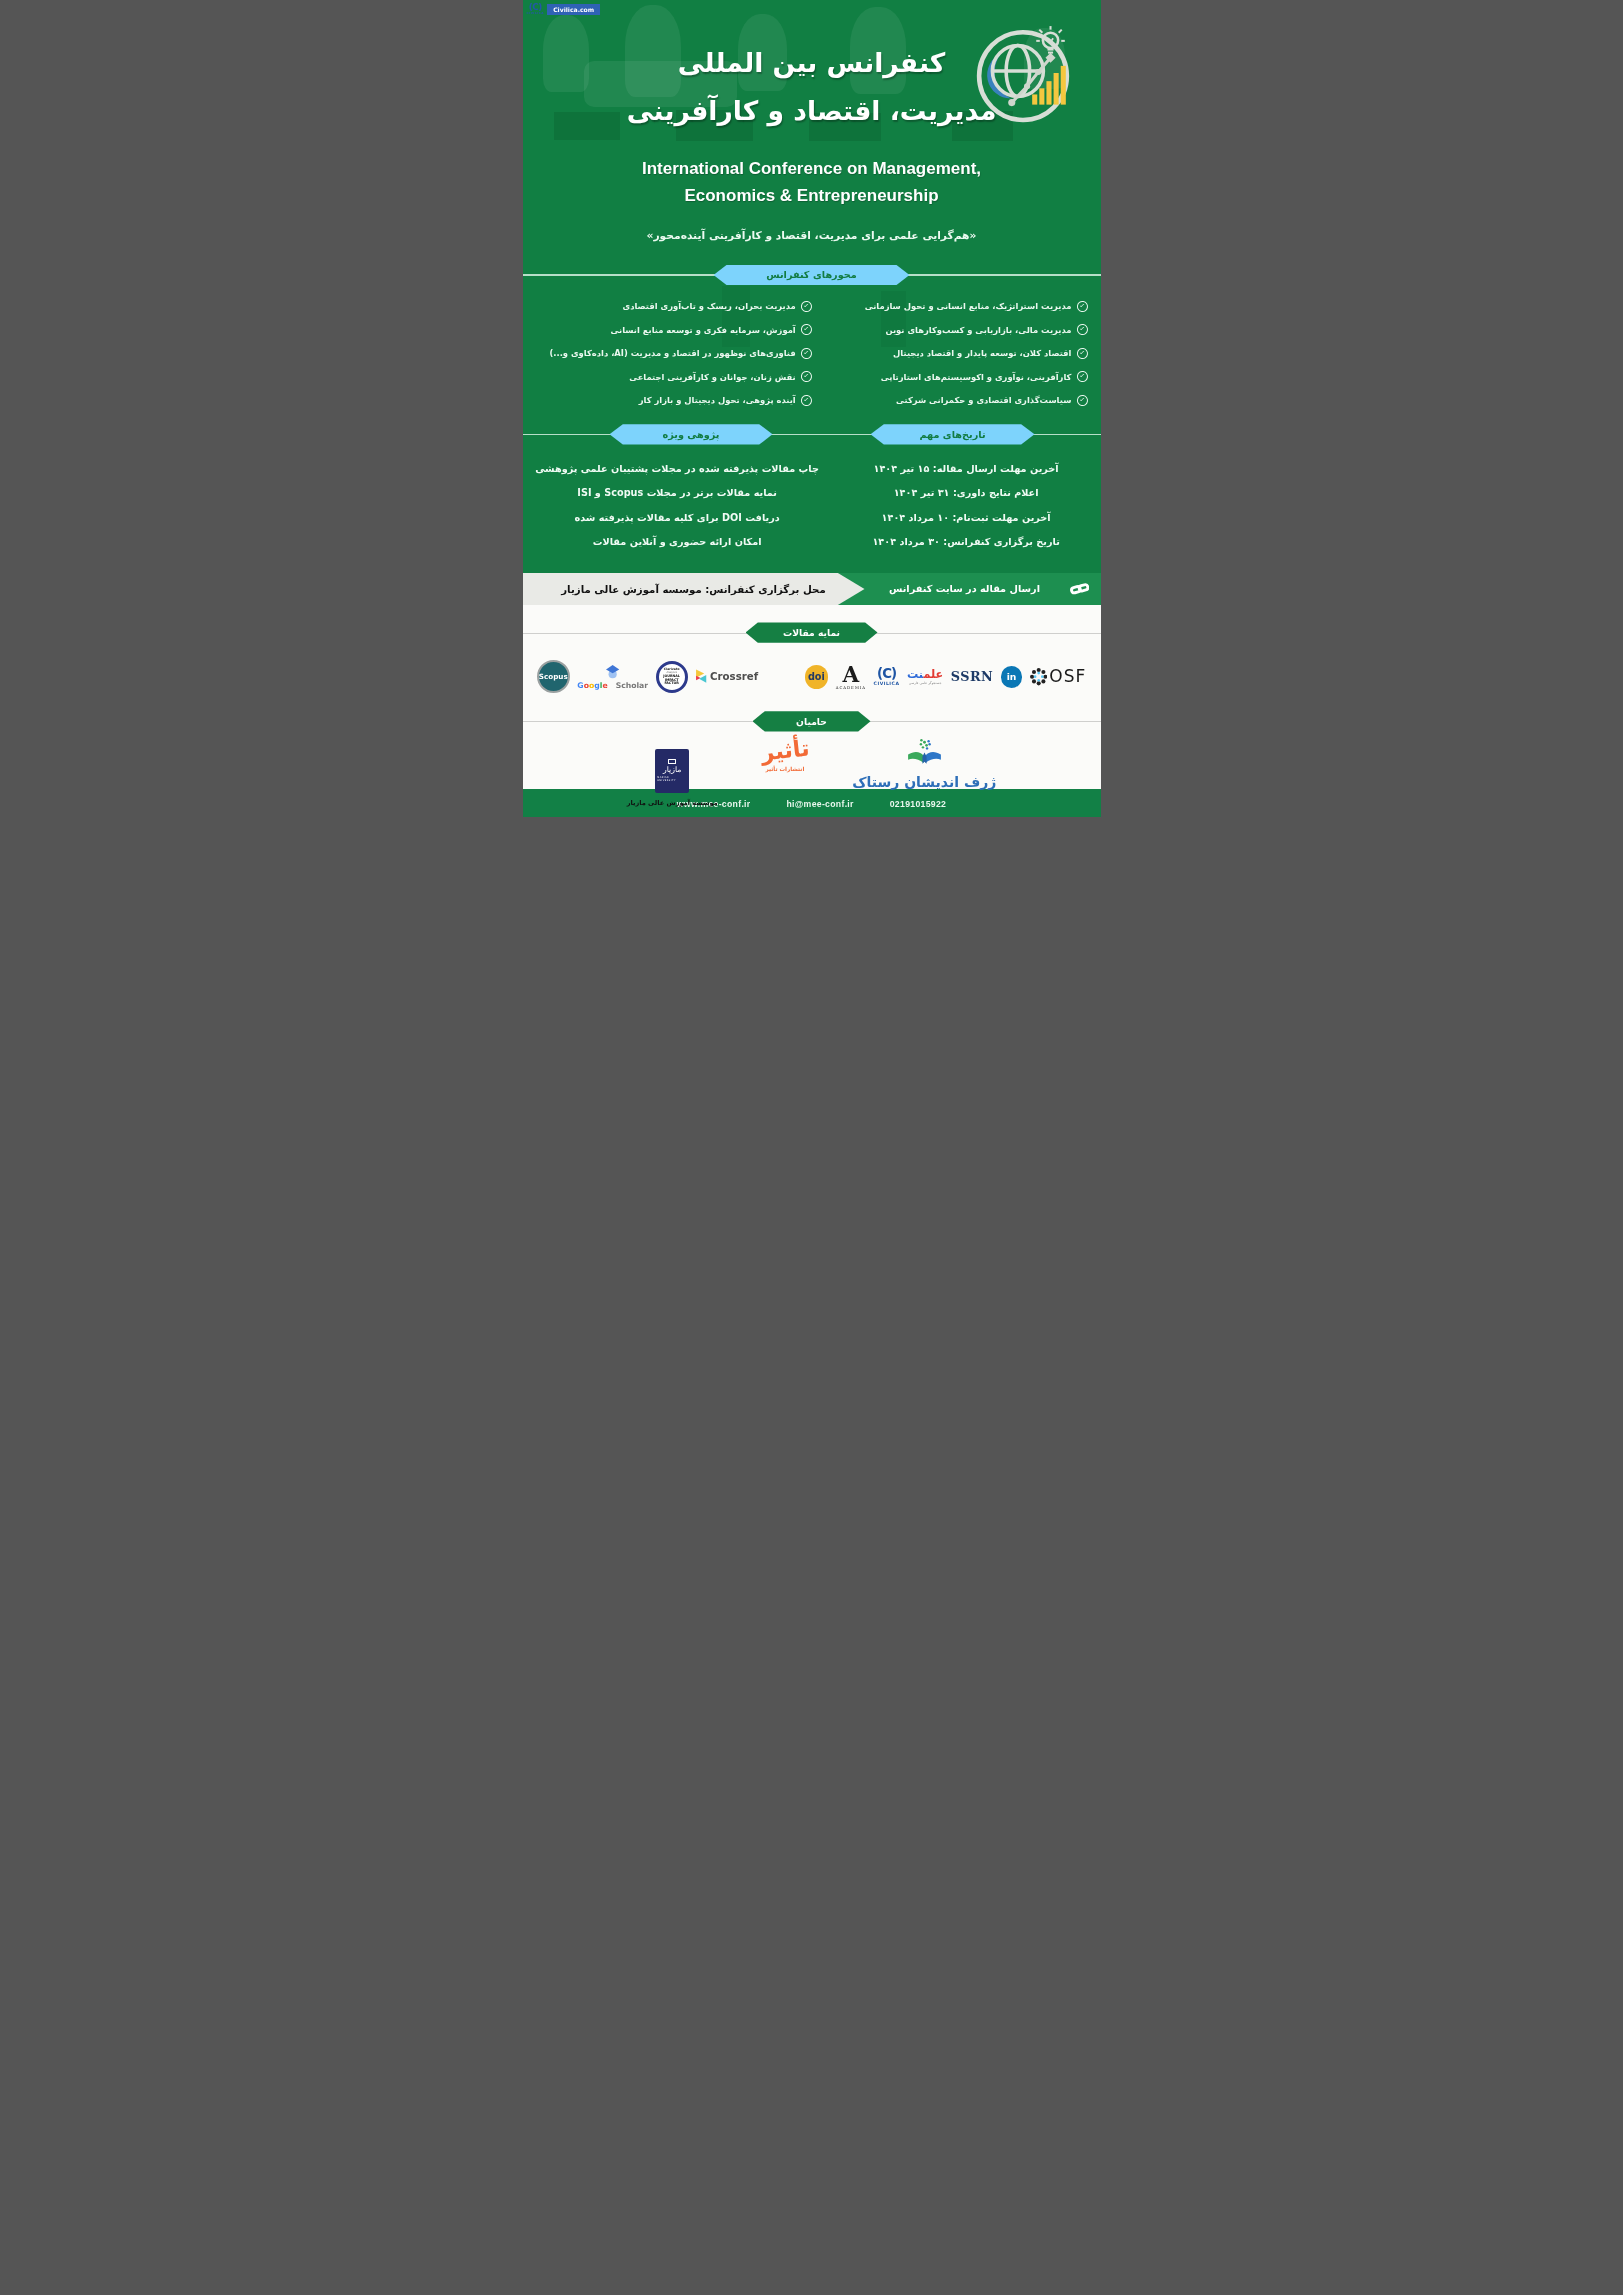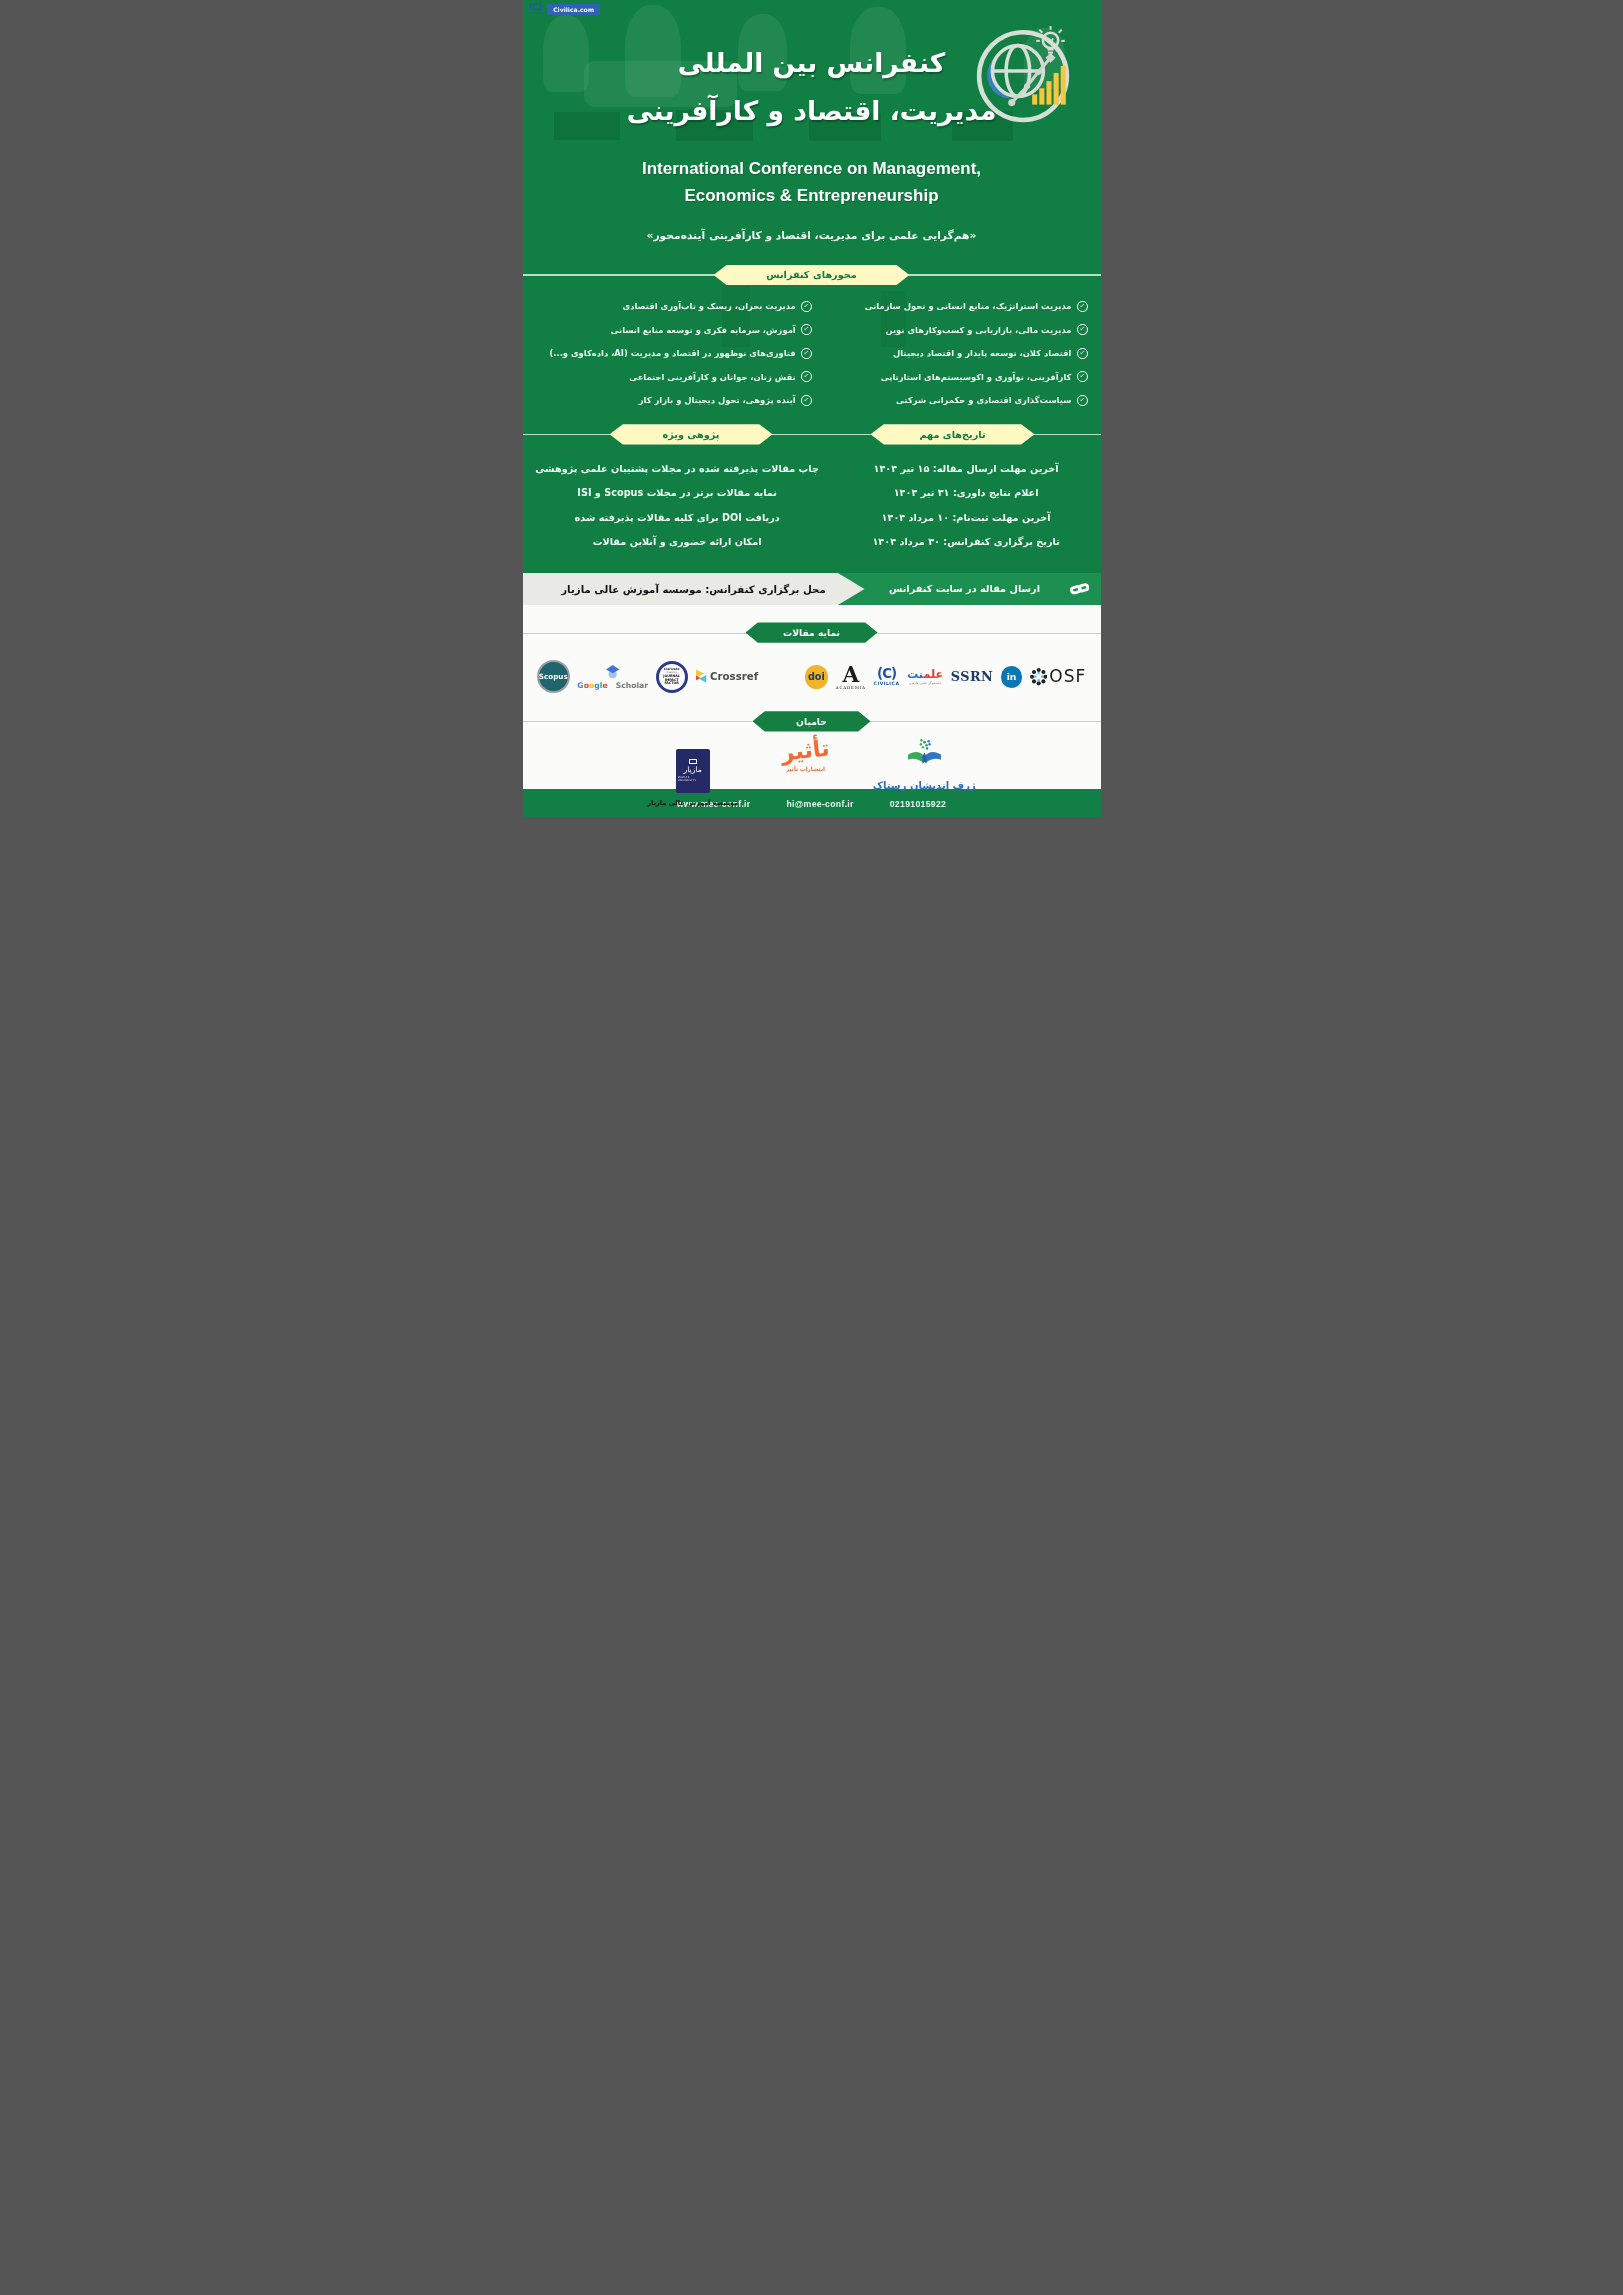--- a/index.html
+++ b/index.html
@@ -26,21 +26,21 @@
   .t1 { padding-top:44px; }
   .t2 { margin-top:11.2px; }
   .title-en { margin-top:26.6px; font-size:17px; font-weight:bold; line-height:1.55;
               font-family:"Liberation Sans","DejaVu Sans",sans-serif;
               text-shadow:0.5px 1px 1px rgba(0,0,0,.25); }
   .subtitle { margin-top:20.4px; font-size:10.7px; color:#ecfaf1; direction:rtl; font-weight:bold; }
   
   .ribbon-wrap { position:relative; height:20.4px; margin-top:22.5px; }
   .ribbon-line { position:absolute; left:0; right:0; top:50%; height:1.5px; margin-top:-0.5px;
                  background:rgba(240,255,245,.75); }
-  .ribbon-white { position:absolute; top:0; height:20.4px; background:#fef9c3;
+  .ribbon-white { position:absolute; top:0; height:20.4px; background:#7dd3fc;
     display:flex; align-items:center; justify-content:center;
     color:#127c42; font-weight:bold; font-size:9.7px; direction:rtl;
     clip-path:polygon(13.3px 0, calc(100% - 13.3px) 0, 100% 50%, calc(100% - 13.3px) 100%, 13.3px 100%, 0 50%); }
   .rb-topics { left:50%; transform:translateX(-50%); width:196px; }
   .rb-benefits { left:87px; width:163px; }
   .rb-dates { left:348px; width:164px; }
   
   .topics { display:flex; margin-top:9.2px; padding:0 13.3px; }
   .topics-col { flex:1; }
   .topic-row { display:flex; direction:rtl; align-items:center; gap:5.1px; min-height:23.5px;
@@ -110,21 +110,21 @@
   .sponsors { display:flex; justify-content:center; align-items:flex-start; gap:43px; margin-top:5.1px; }
   .sponsor { display:flex; flex-direction:column; align-items:center; }
   .maziar-box { width:34px; height:44px; background:#242a66; border-radius:2px;
     display:flex; flex-direction:column; align-items:center; justify-content:center; gap:1.5px; padding:2px;margin-top:12px; }
   .maziar-book { width:8.2px; height:4.6px; border:0.5px solid #fff; border-radius:0.5px; }
   .maziar-fa { color:#fff; font-size:7.7px; direction:rtl; }
   .maziar-en { color:#fff; font-size:2.3px; letter-spacing:0.5px; }
   .maziar-cap { margin-top:6.1px; font-size:6.6px; font-weight:bold; color:#111; direction:rtl; }
   .tasir-logo { color:#f26a36; font-size:22.5px; font-weight:bold; direction:rtl; transform:rotate(-6deg); }
   .tasir-cap { margin-top:3.1px; color:#f26a36; font-size:5.6px; font-weight:bold; direction:rtl; }
-  .rastak-name { margin-top:11px; color:#2e6fb8; font-size:10px; font-weight:bold; direction:rtl;text-align:right; }
+  .rastak-name { margin-top:5px; color:#2e6fb8; font-size:14px; font-weight:bold; direction:rtl;text-align:right; }
   
   .footer { flex:none; height:29px; background:#128046; display:flex; align-items:center;
     justify-content:center; gap:36px; color:#eaf8ef; font-size:8.7px; letter-spacing:0.3px;
     font-family:"Liberation Sans","DejaVu Sans",sans-serif; font-weight:bold; }
 </style>
 </head>
 <body>
 
 <div class="page">
 

